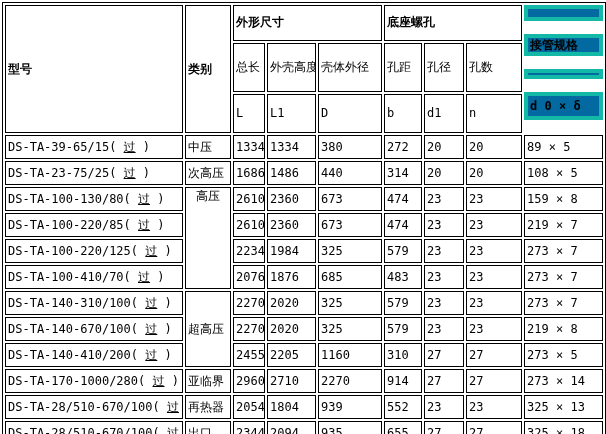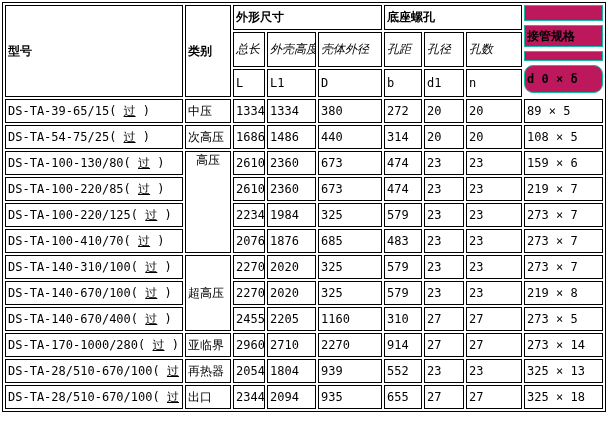--- a/index.html
+++ b/index.html
@@ -19,37 +19,37 @@
     padding:0 2px;
     vertical-align:middle;
     white-space:nowrap;
     overflow:hidden;
     background:#fff;
     text-align:left;
     height:24px;
     box-sizing:border-box;
   }
   tr.hdr-a td{height:22px;font-weight:bold;}
-  tr.hdr-b td{height:30px;font-style:italic;}
+  tr.hdr-b td{height:30px;}
   tr.hdr-c td{height:24px;}
   td.cat-top{vertical-align:top;text-align:center;}
   td.pipe-head{border:none;padding:0;background:transparent;vertical-align:top;}
   .pipe-head .seg{
-    border:1px solid #14b8a6;
-    background:#be185d;
-    margin-bottom:4px;
+    border:4px solid #14b8a6;
+    background:#0369a1;
+    margin-bottom:13px;
     box-sizing:border-box;
     padding:0 2px;
     display:flex;align-items:center;
     overflow:hidden;white-space:nowrap;
   }
   .seg-a{height:16px;}
   .seg-b{height:22px;}
   .seg-c{height:10px;}
-  .seg-d{height:28px;margin-bottom:0;border-radius:9px;}
+  .seg-d{height:28px;margin-bottom:0;}
   .guo{text-decoration:underline;cursor:pointer;}
 </style>
 </head>
 <body>
 
 <table class="spec">
   <colgroup>
     <col style="width:178px">
       <col style="width:46px">
       <col style="width:32px">
@@ -95,40 +95,40 @@
     <td>中压</td>
     <td>1334</td>
     <td>1334</td>
     <td>380</td>
     <td>272</td>
     <td>20</td>
     <td>20</td>
     <td>89 × 5</td>
   </tr>
   <tr>
-    <td><span>DS-TA-54-75/25</span><span>( </span><span class="guo">过</span><span> )</span></td>
+    <td><span>DS-TA-23-75/25</span><span>( </span><span class="guo">过</span><span> )</span></td>
     <td>次高压</td>
     <td>1686</td>
     <td>1486</td>
     <td>440</td>
     <td>314</td>
     <td>20</td>
     <td>20</td>
     <td>108 × 5</td>
   </tr>
   <tr>
     <td><span>DS-TA-100-130/80</span><span>( </span><span class="guo">过</span><span> )</span></td>
     <td rowspan="4" class="cat-top">高压</td>
     <td>2610</td>
     <td>2360</td>
     <td>673</td>
     <td>474</td>
     <td>23</td>
     <td>23</td>
-    <td>159 × 6</td>
+    <td>159 × 8</td>
   </tr>
   <tr>
     <td><span>DS-TA-100-220/85</span><span>( </span><span class="guo">过</span><span> )</span></td>
     <td>2610</td>
     <td>2360</td>
     <td>673</td>
     <td>474</td>
     <td>23</td>
     <td>23</td>
     <td>219 × 7</td>
@@ -168,21 +168,21 @@
     <td><span>DS-TA-140-670/100</span><span>( </span><span class="guo">过</span><span> )</span></td>
     <td>2270</td>
     <td>2020</td>
     <td>325</td>
     <td>579</td>
     <td>23</td>
     <td>23</td>
     <td>219 × 8</td>
   </tr>
   <tr>
-    <td><span>DS-TA-140-670/400</span><span>( </span><span class="guo">过</span><span> )</span></td>
+    <td><span>DS-TA-140-410/200</span><span>( </span><span class="guo">过</span><span> )</span></td>
     <td>2455</td>
     <td>2205</td>
     <td>1160</td>
     <td>310</td>
     <td>27</td>
     <td>27</td>
     <td>273 × 5</td>
   </tr>
   <tr>
     <td><span>DS-TA-170-1000/280</span><span>( </span><span class="guo">过</span><span> )</span></td>

